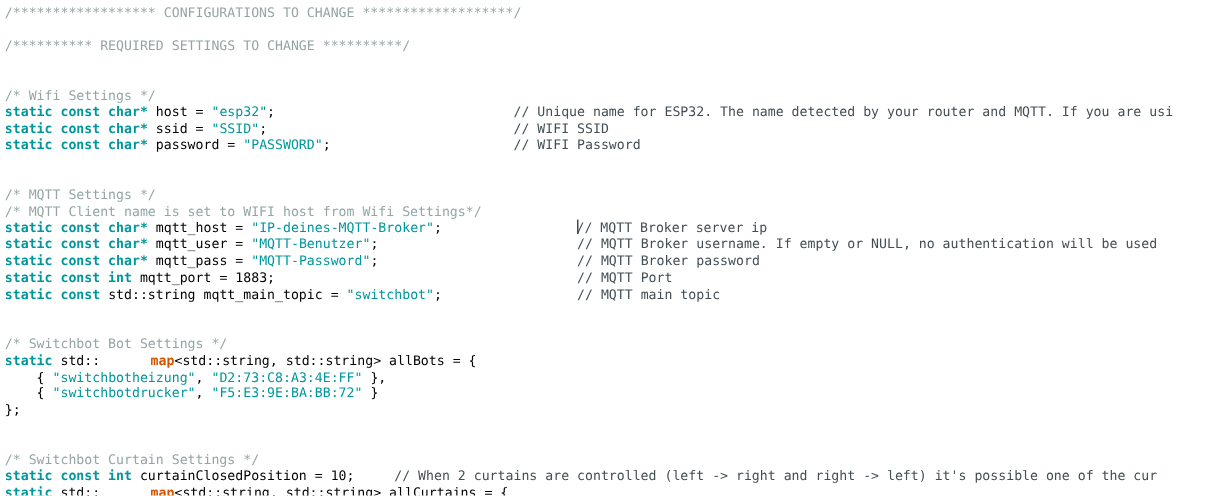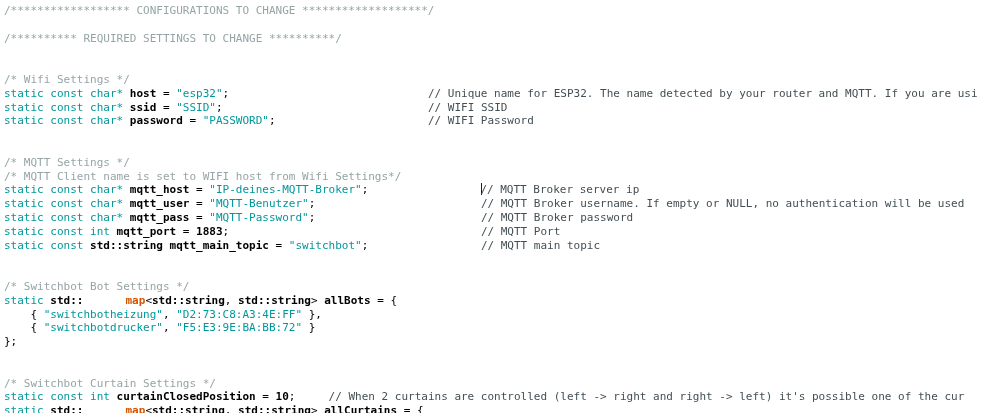--- a/index.html
+++ b/index.html
@@ -13,22 +13,22 @@
     width: 1007px; height: 413px;
     padding: 4px 0 0 4px;
     font-family: "DejaVu Sans Mono", monospace;
     font-size: 11px;
     line-height: 13.8px;
     white-space: pre;
     overflow: hidden;
     cursor: text;
   }
   .line { height: 13.8px; }
-  .k  { color: #00979C; font-weight: normal; }   
-  .i  { color: #000000; font-weight: bold; }   
+  .k  { color: #00979C; font-weight: bold; }   
+  .i  { color: #000000; font-weight: normal; }   
   .s  { color: #00979C; }                      
   .p  { color: #000000; }                      
   .cb { color: #95A5A6; }                      
   .cl { color: #434F54; }                      
   .f  { color: #D35400; font-weight: bold; padding-left: 42px; }   
   .caret {
     display: inline-block;
     width: 0;
     height: 12px;
     border-left: 1.5px solid #1a1a1a;

